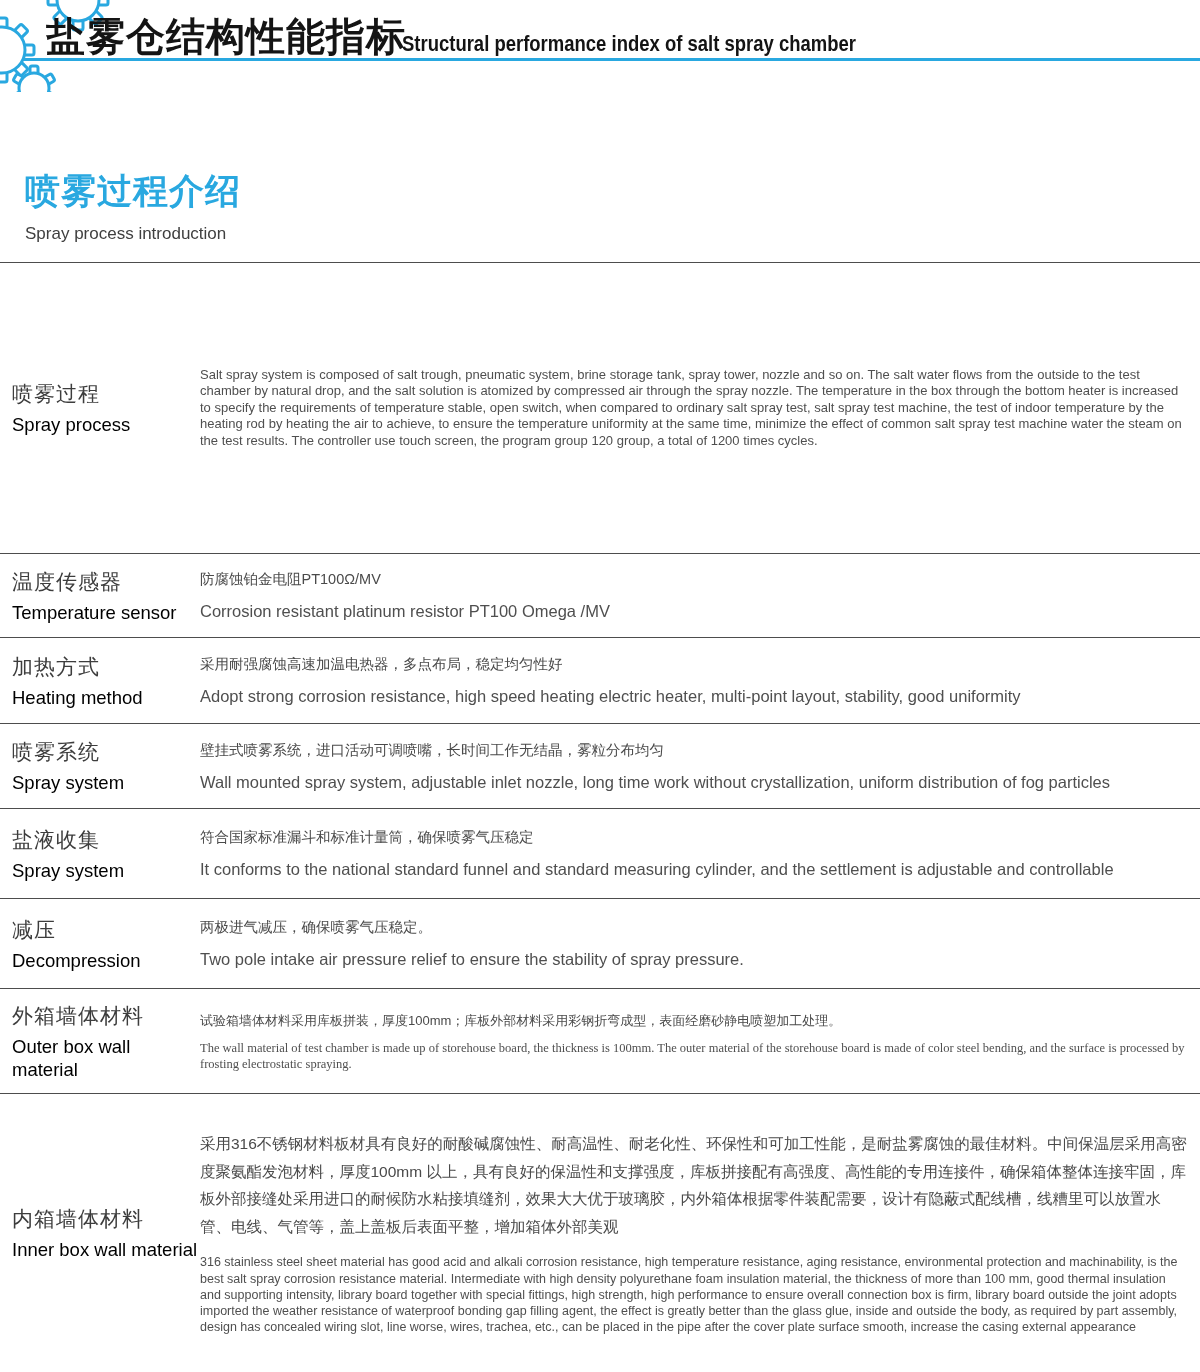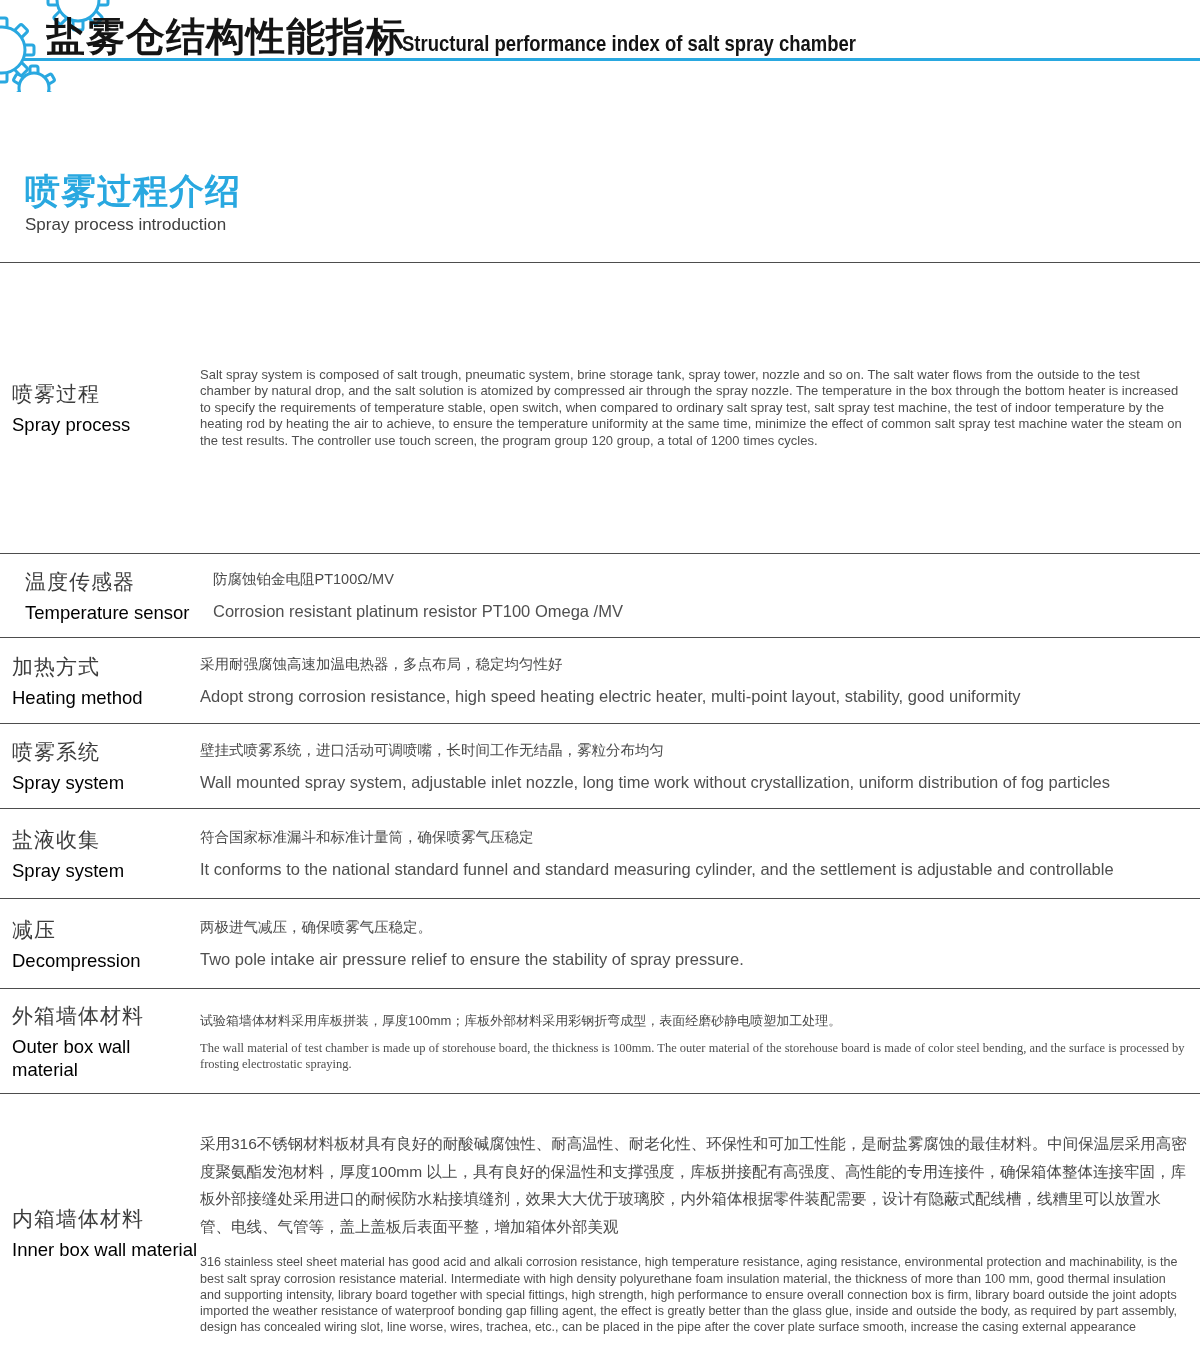--- a/index.html
+++ b/index.html
@@ -14,26 +14,26 @@
   .gears rect,.gears circle{ stroke:var(--accent); stroke-width:3; fill:#ffffff; }
   .title-zh{ position:absolute; left:46px; top:10px; margin:0; font-size:39px; font-weight:700;
              color:#141414; letter-spacing:1px; white-space:nowrap; }
   .title-en{ position:absolute; left:402px; top:31px; font-size:22px; font-weight:bold;
              color:#141414; white-space:nowrap; transform:scaleX(0.84); transform-origin:left center; }
   .header-rule{ position:absolute; left:22px; right:0; top:58px; height:3px; background:var(--accent); }
 
   
   .intro{ position:absolute; top:168px; left:25px; }
   .intro h2{ margin:0; font-size:35px; font-weight:bold; color:var(--accent); letter-spacing:1px; }
-  .intro .sub{ font-size:17px; color:#3f3f3f; }
+  .intro .sub{ margin-top:9px; font-size:17px; color:#3f3f3f; }
 
   
   .spec-table{ position:absolute; top:262px; left:0; width:1200px; }
   .row{ display:flex; border-top:1px solid var(--divider); }
-  .r1{ height:291px; } .r2{ height:84px;padding-left:13px; } .r3{ height:86px; } .r4{ height:85px; }
+  .r1{ height:291px; } .r2{ height:84px; } .r3{ height:86px; } .r4{ height:85px; }
   .r5{ height:90px; } .r6{ height:90px; } .r7{ height:105px; } .r8{ height:279px; }
 
   .label{ width:200px; padding-left:12px; display:flex; flex-direction:column; justify-content:center; flex:none; }
   .label-zh{ font-size:21px; color:#3d3d3d; letter-spacing:1px; }
   .label-en{ font-size:18.5px; color:#000000; margin-top:5px; line-height:23px; }
 
   .content{ flex:1; padding-right:12px; display:flex; flex-direction:column; justify-content:center; }
   .content p{ margin:0; }
   .zh{ font-size:15.5px; line-height:29px; color:#4a4a4a; }
   .en{ font-size:13px; line-height:16.5px; color:#4f4f4f; margin-top:24px; }

